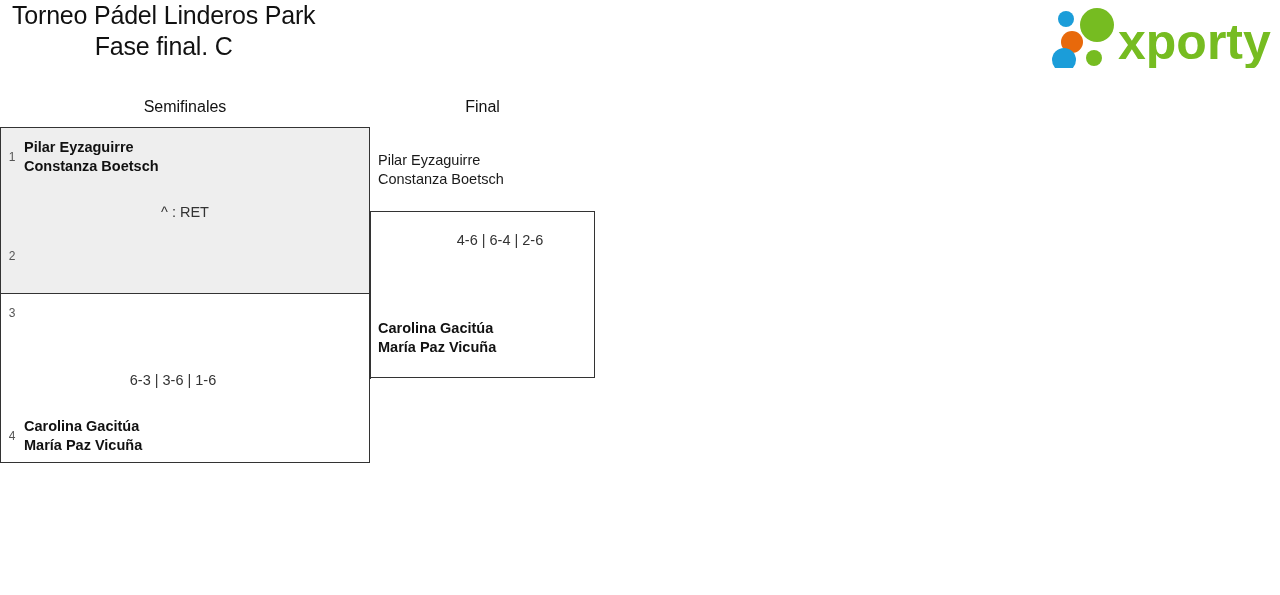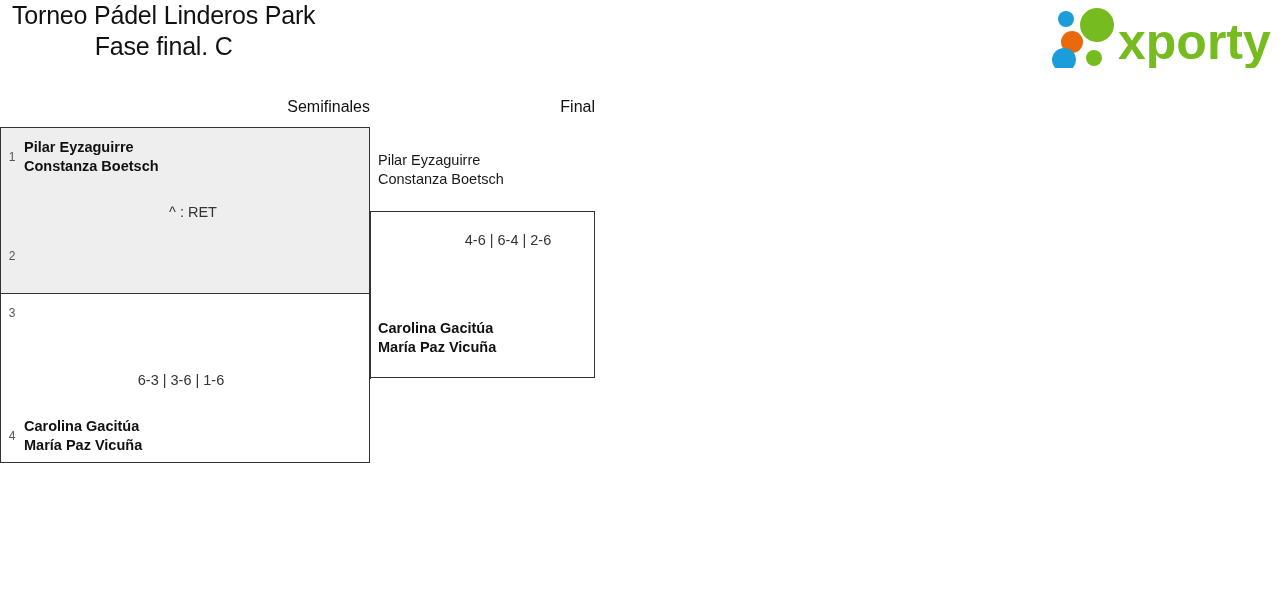--- a/index.html
+++ b/index.html
@@ -41,21 +41,21 @@
   #brand-logo svg { display: block; }
 
   
   .round-header {
     position: absolute;
     top: 97px;
     font-size: 16px;
     line-height: 20px;
     font-weight: 400;
     color: #111111;
-    text-align: right;
+    text-align: center;
   }
   #round-header-0 { left: 0px;   width: 370px; }
   #round-header-1 { left: 370px; width: 225px; }
 
   
   .match-box {
     position: absolute;
     box-sizing: border-box;
     border: 1px solid #333333;
   }
@@ -104,21 +104,20 @@
   }
   .players.winner { font-weight: bold; color: #111111; }
 
   
   .score {
     position: absolute;
     text-align: center;
     font-size: 14.5px;
     line-height: 19px;
     color: #333333;
-    padding-left: 8px;
   }
 
   
   #team-sf1-top    { left: 0px;  top: 138px; width: 360px; }
   #score-sf1       { left: 0px;  top: 203px; width: 370px; }
   #team-sf1-bottom { left: 0px;  top: 249px; width: 360px; }
   
   #team-sf2-top    { left: 0px;  top: 306px; width: 360px; }
   #score-sf2       { left: 8px;  top: 371px; width: 330px; }
   #team-sf2-bottom { left: 0px;  top: 417px; width: 360px; }

